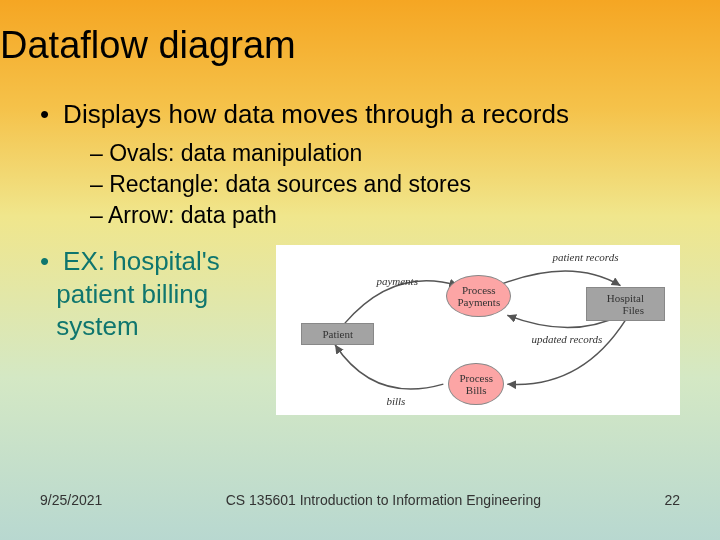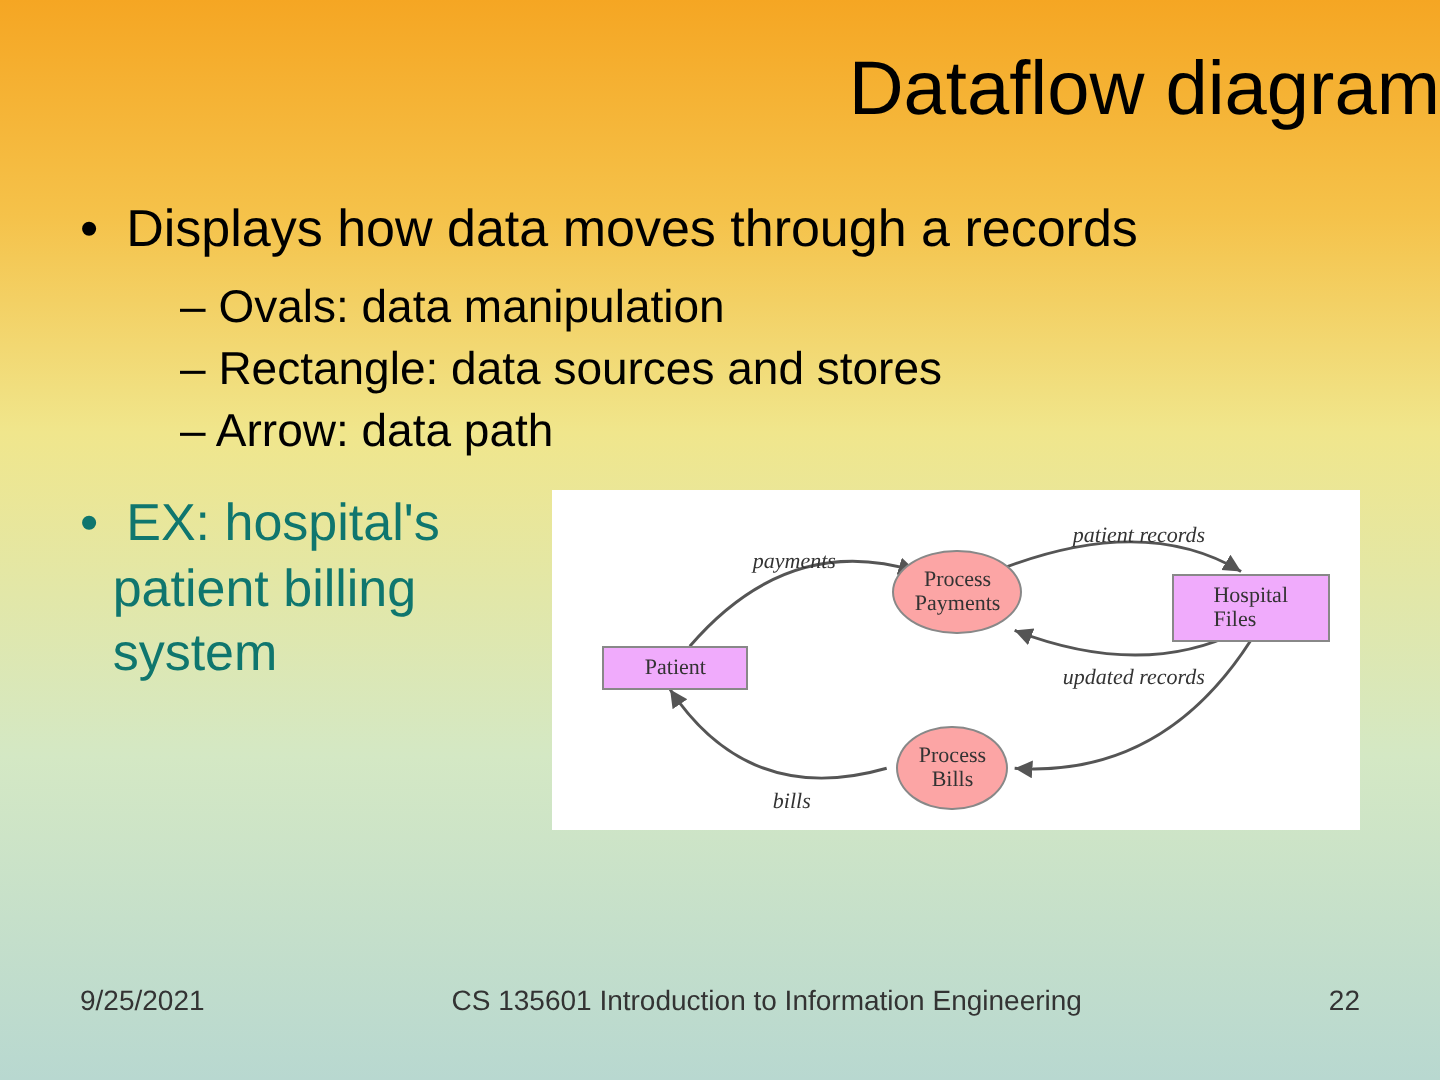--- a/index.html
+++ b/index.html
@@ -5,21 +5,21 @@
   * { margin: 0; padding: 0; box-sizing: border-box; }
   body {
     width: 720px;
     height: 540px;
     background: linear-gradient(to bottom, #f5a623 0%, #f5c24a 20%, #f0e68c 40%, #d4e8c4 70%, #b8d8d0 100%);
     font-family: Arial, sans-serif;
     position: relative;
     overflow: hidden;
   }
   .slide-title {
-    text-align: right;
+    text-align: left;
     font-size: 38px;
     font-weight: normal;
     color: #000;
     padding-top: 24px;
     padding-bottom: 20px;
   }
   .content {
     padding-left: 40px;
     padding-right: 40px;
   }
@@ -61,24 +61,24 @@
     width: 410px;
     height: 170px;
     margin-left: 10px;
     position: relative;
     font-family: "Times New Roman", serif;
     font-size: 11px;
     color: #333;
   }
   .node-rect {
     position: absolute;
-    background: #f0abfc;
+    background: #a3a3a3;
     border: 1px solid #888;
     padding: 4px 20px;
-    text-align: left;
+    text-align: right;
   }
   .node-oval {
     position: absolute;
     background: #fca5a5;
     border: 1px solid #888;
     border-radius: 50%;
     padding: 8px 10px;
     text-align: center;
     line-height: 1.1;
   }
@@ -144,21 +144,21 @@
 
       <div class="node-rect" style="left:25px; top:78px;">Patient</div>
       <div class="node-rect" style="right:15px; top:42px; white-space:pre-line;">Hospital
 Files</div>
       <div class="node-oval" style="left:170px; top:30px; white-space:pre-line;">Process
 Payments</div>
       <div class="node-oval" style="left:172px; top:118px; white-space:pre-line;">Process
 Bills</div>
 
       <span class="arrow-label" style="left:100px; top:30px;">payments</span>
-      <span class="arrow-label" style="left:260px; top:6px;margin-top:11px;">patient records</span>
+      <span class="arrow-label" style="left:276px; top:6px;">patient records</span>
       <span class="arrow-label" style="left:255px; top:88px;">updated records</span>
       <span class="arrow-label" style="left:110px; top:150px;">bills</span>
     </div>
   </div>
 </div>
 
 <div class="footer">
   <span>9/25/2021</span>
   <span>CS 135601 Introduction to Information Engineering</span>
   <span>22</span>

